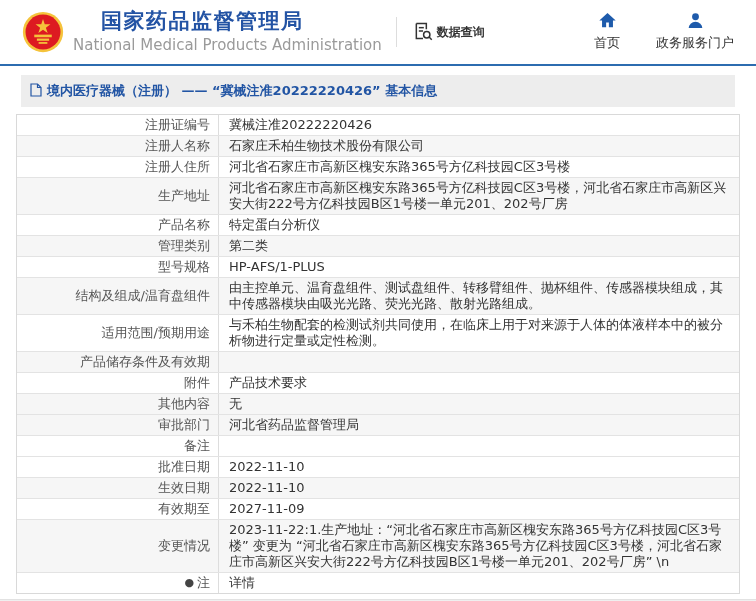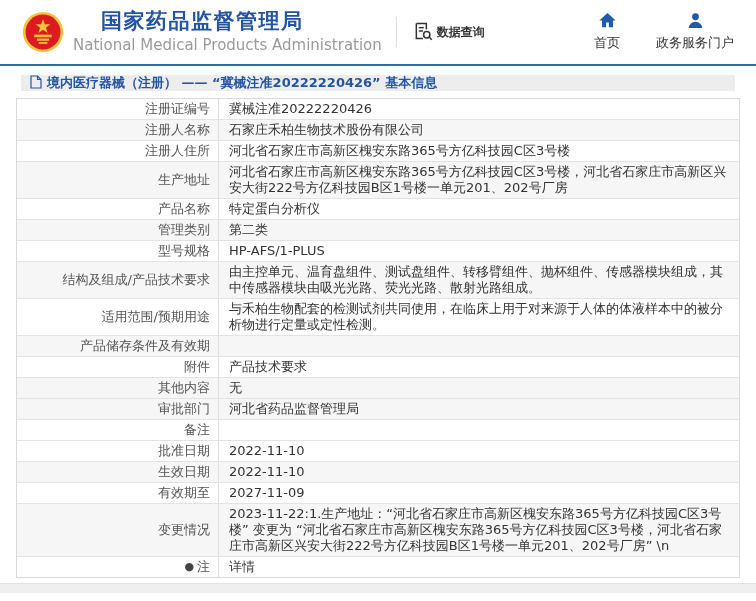--- a/index.html
+++ b/index.html
@@ -13,21 +13,21 @@
   .logo-text { margin-left:9px; }
   .logo-title { font-size:21px; font-weight:bold; color:#2353a4; letter-spacing:1.5px; line-height:1.1;margin-left:28px; }
   .logo-sub { font-size:15px; color:#9a9a9a; margin-top:3px; }
   .vsep { width:1px; height:30px; background:#ddd; margin:0 16px 0 14px; }
   .dq { display:flex; align-items:center; gap:4px; font-size:12px; font-weight:bold; color:#333; cursor:pointer; }
   .nav { margin-left:auto; display:flex; gap:36px; }
   .nav-item { display:flex; flex-direction:column; align-items:center; gap:3px;
     font-size:13px; color:#333; cursor:pointer; }
 
   
-  .breadcrumb { margin:9px 21px 7px; background:#ededed; height:16px; display:flex;
+  .breadcrumb { margin:9px 21px 7px; background:#ededed; height:32px; display:flex;
     align-items:center; padding:0 9px; gap:5px; color:#2255a4; font-size:13px; font-weight:600; }
 
   
   .table { margin:0 16px; border:1px solid #d9d9d9; }
   .trow { display:flex; border-bottom:1px solid #e3e3e3; background:#fff; }
   .trow:last-child { border-bottom:none; }
   .trow.striped { background:#f6f6f6; }
   .tlabel { flex:0 0 202px; width:202px; border-right:1px solid #ddd;
     display:flex; justify-content:flex-end; align-items:center; gap:3px; text-align:right;
     padding:2px 8px; font-size:13px; line-height:16px; color:#555; }
@@ -139,21 +139,21 @@
       <div class="tvalue">第二类</div>
     </div>
     <div class="trow">
       <div class="tlabel">
         <span>型号规格</span>
       </div>
       <div class="tvalue">HP-AFS/1-PLUS</div>
     </div>
     <div class="trow striped">
       <div class="tlabel">
-        <span>结构及组成/产品技术要求</span>
+        <span>结构及组成/温育盘组件</span>
       </div>
       <div class="tvalue">由主控单元、温育盘组件、测试盘组件、转移臂组件、抛杯组件、传感器模块组成，其中传感器模块由吸光光路、荧光光路、散射光路组成。</div>
     </div>
     <div class="trow">
       <div class="tlabel">
         <span>适用范围/预期用途</span>
       </div>
       <div class="tvalue">与禾柏生物配套的检测试剂共同使用，在临床上用于对来源于人体的体液样本中的被分析物进行定量或定性检测。</div>
     </div>
     <div class="trow striped">

